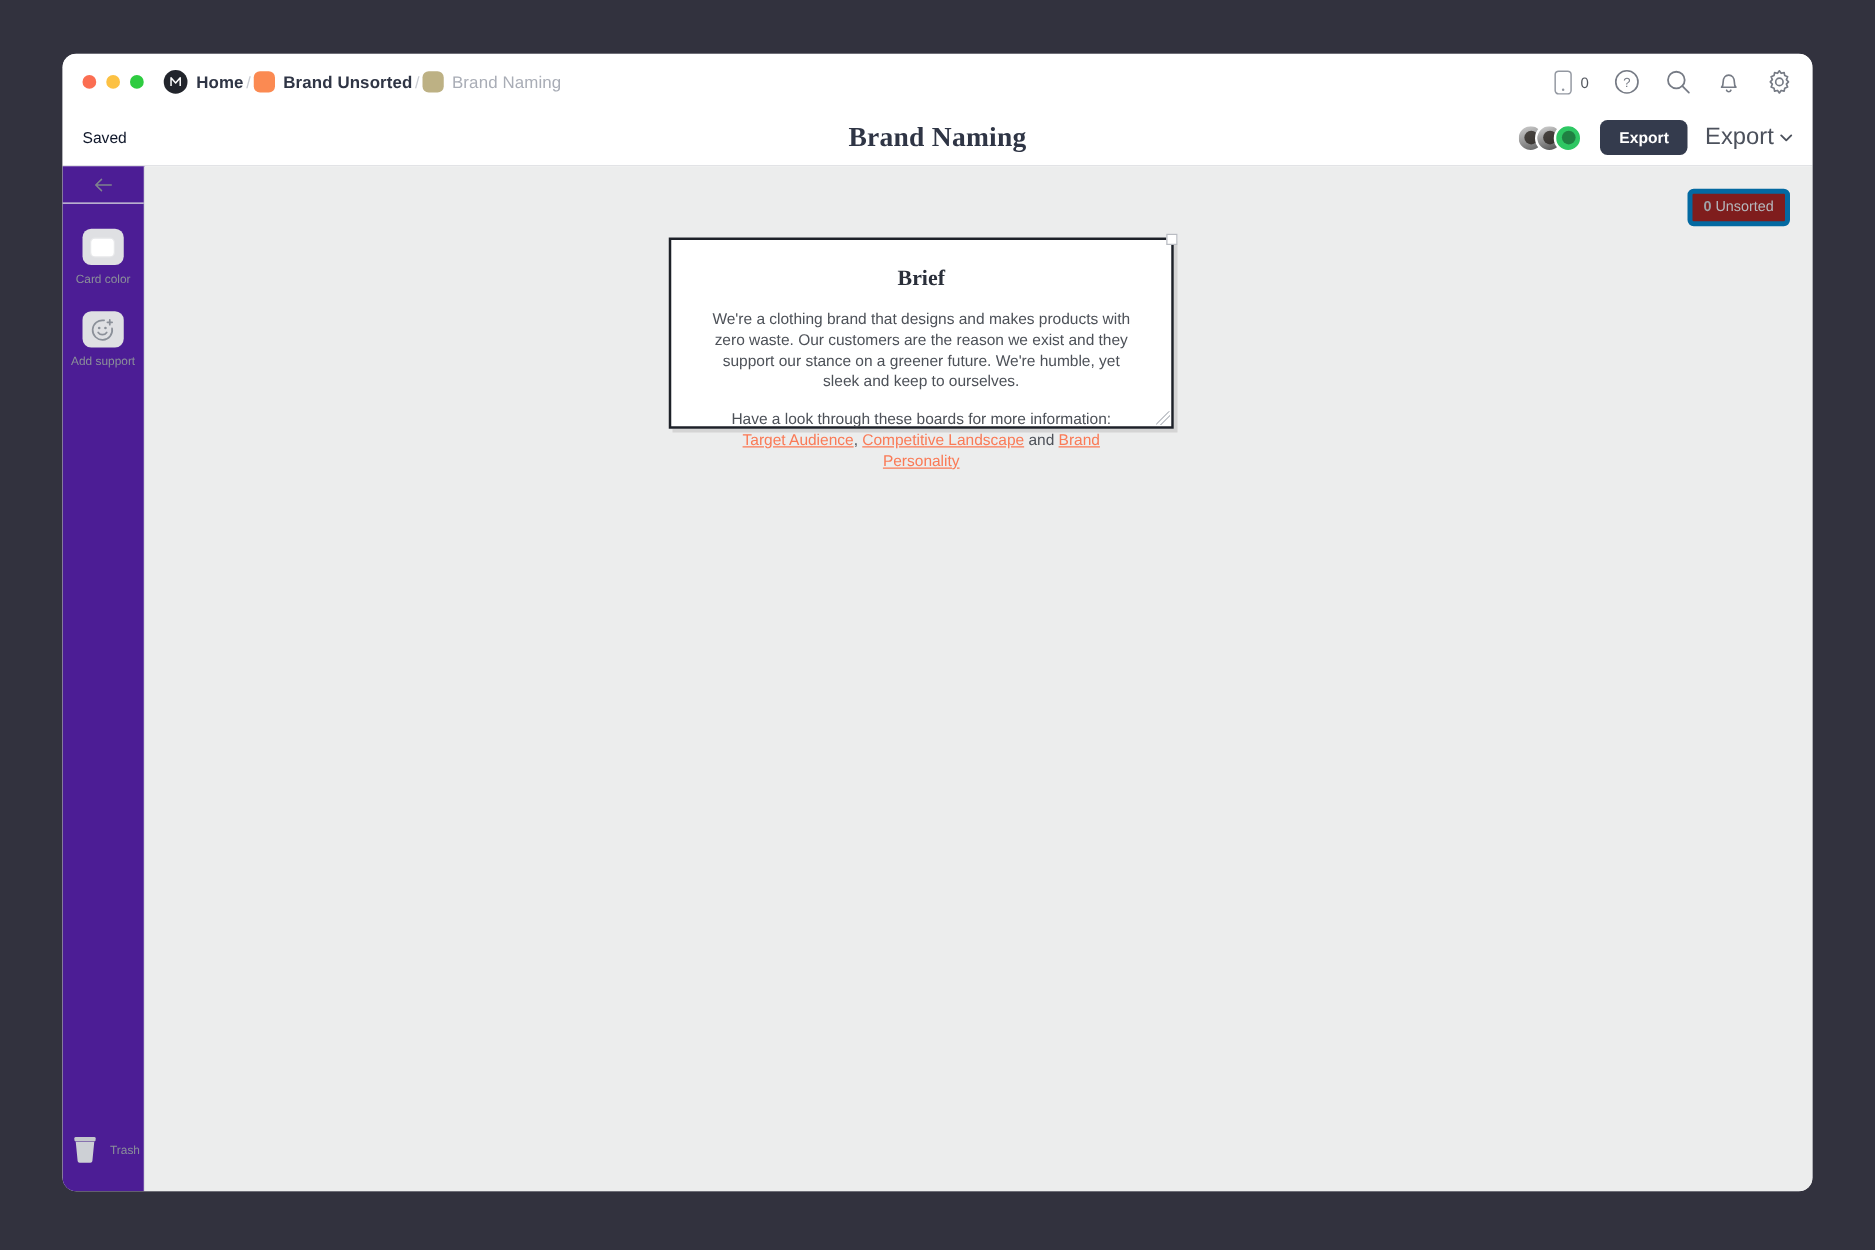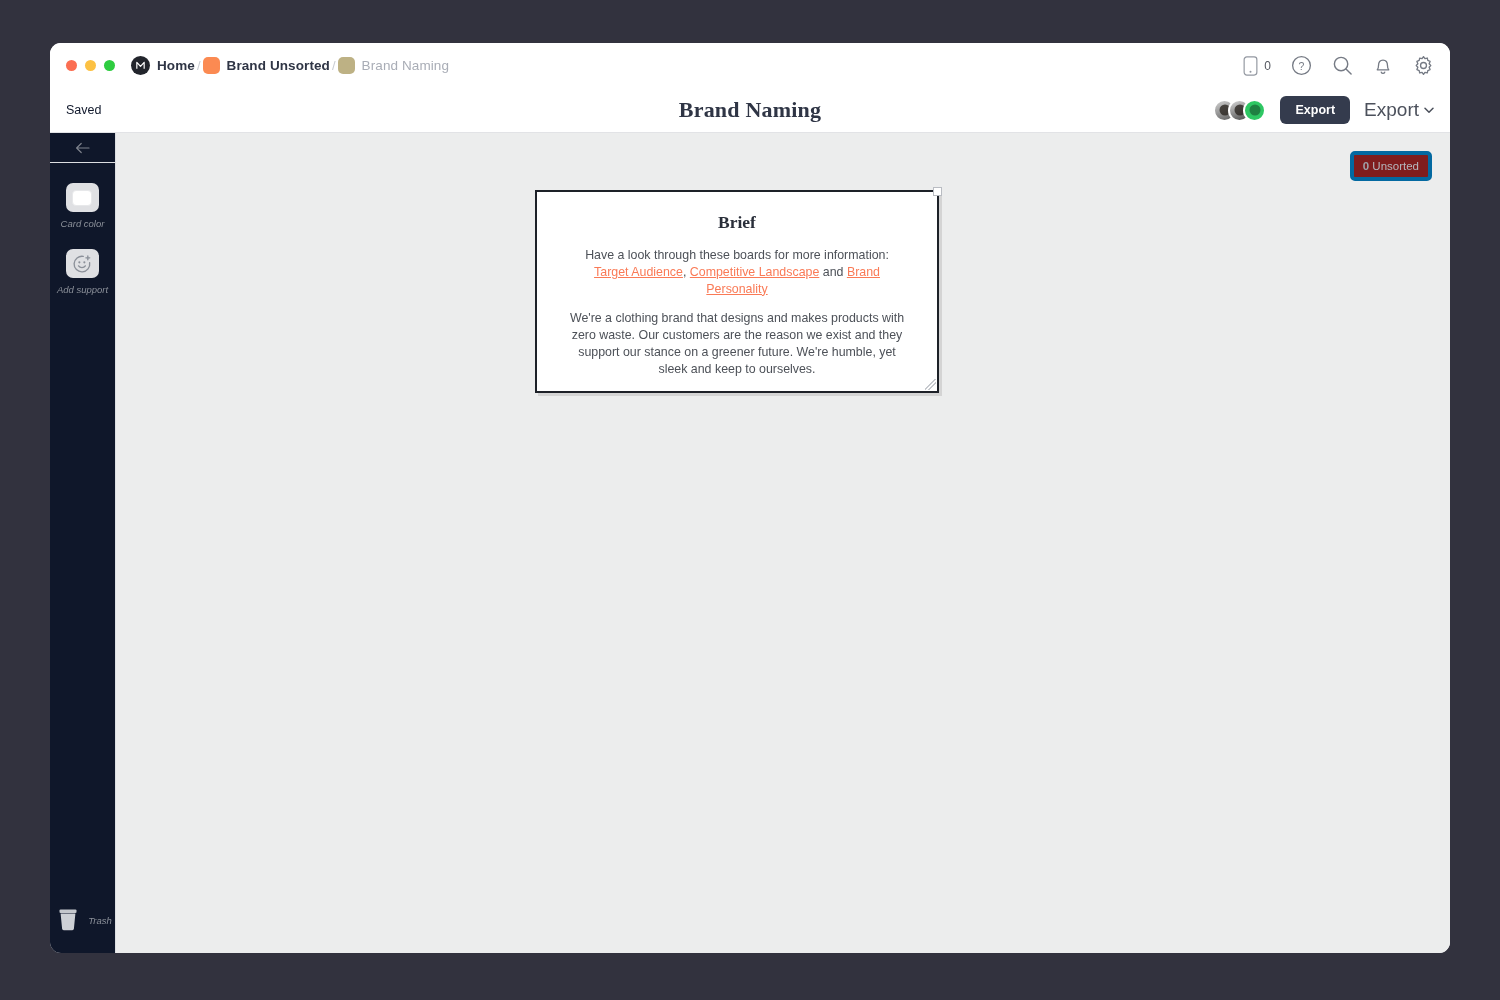--- a/index.html
+++ b/index.html
@@ -118,26 +118,25 @@
   .body {
     flex: 1 1 auto;
     display: flex;
     min-height: 0;
     border-top: 1px solid #e2e3e6;
   }
 
   
   .sidebar {
     width: 66px;
-    background: #0f172a;
+    background: #4c1d95;
     border-right: 1px solid #dcdee1;
     display: flex; flex-direction: column;
     align-items: center;
     flex: 0 0 auto;
-    font-style: italic;
   }
   .collapse {
     width: 100%; height: 30px;
     display: flex; align-items: center; justify-content: center;
     border-bottom: 1px solid #dcdee1;
     color: #7e838d; font-size: 14px; cursor: pointer;
   }
   .tool {
     margin-top: 20px;
     display: flex; flex-direction: column; align-items: center; gap: 6px;
@@ -171,21 +170,21 @@
     border-radius: 5px;
     padding: 5px 9px;
     cursor: pointer;
   }
   .unsorted b { color: #9ea2a8; font-weight: bold; }
 
   
   .card {
     position: absolute;
     left: 419px; top: 57px;
-    width: 404px; height: 203px;
+    width: 404px; height: 153px;
     background: #fff;
     border: 2px solid #1d2128;
     box-shadow: 3px 3px 0 rgba(0,0,0,.10);
     padding: 20px 30px;
     display: flex; flex-direction: column;
     align-items: center;
   }
   .card-title {
     font-family: "Liberation Serif", serif;
     font-size: 17.5px; font-weight: bold; color: #2a2f3a;
@@ -335,23 +334,23 @@
     </div>
 
     <div class="canvas">
       <div class="unsorted">
         <b>0</b>
         <span>Unsorted</span>
       </div>
 
       <div class="card">
         <div class="card-title">Brief</div>
+        <div class="card-body">We're a clothing brand that designs and makes products with zero waste. Our customers are the reason we exist and they support our stance on a greener future. We're humble, yet sleek and keep to ourselves.</div>
         <div class="card-body">
           <span>Have a look through these boards for more information: </span><a href="#">Target Audience</a><span>, </span><a href="#">Competitive Landscape</a><span> and </span><a href="#">Brand Personality</a>
         </div>
-        <div class="card-body">We're a clothing brand that designs and makes products with zero waste. Our customers are the reason we exist and they support our stance on a greener future. We're humble, yet sleek and keep to ourselves.</div>
         <span class="handle-tr"></span>
         <span class="handle-br"></span>
       </div>
     </div>
 
   </div>
 </div>
 
 </body></html>

